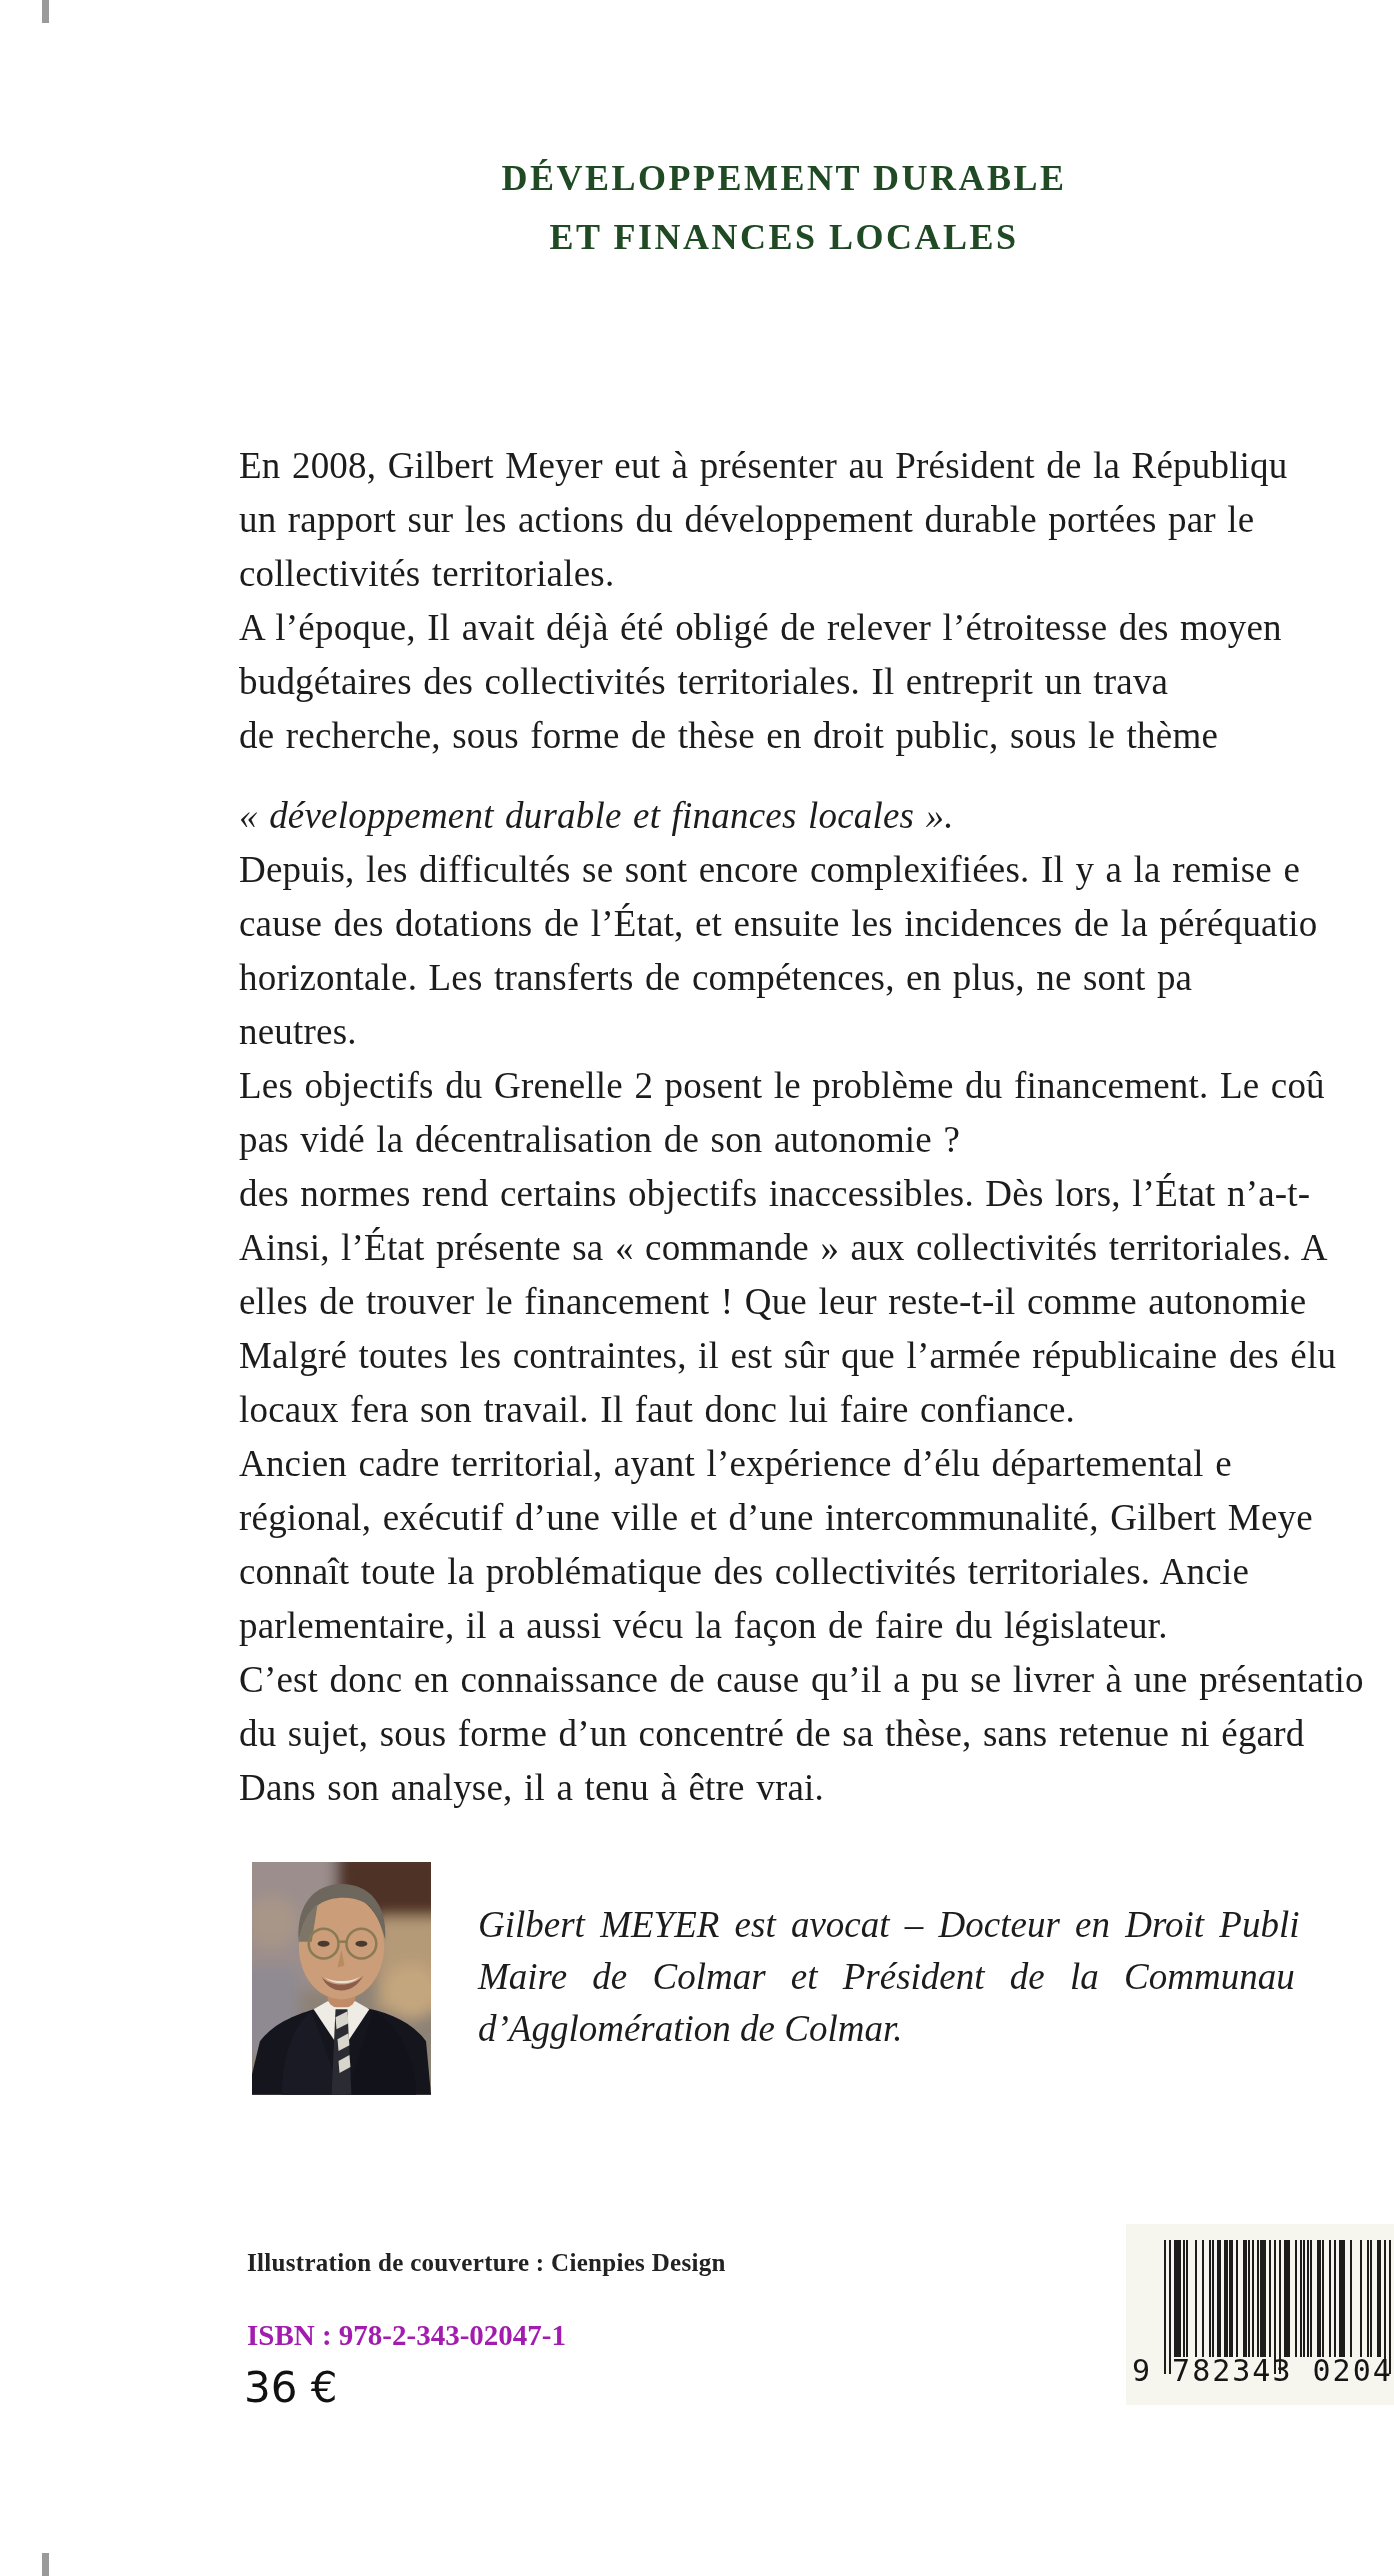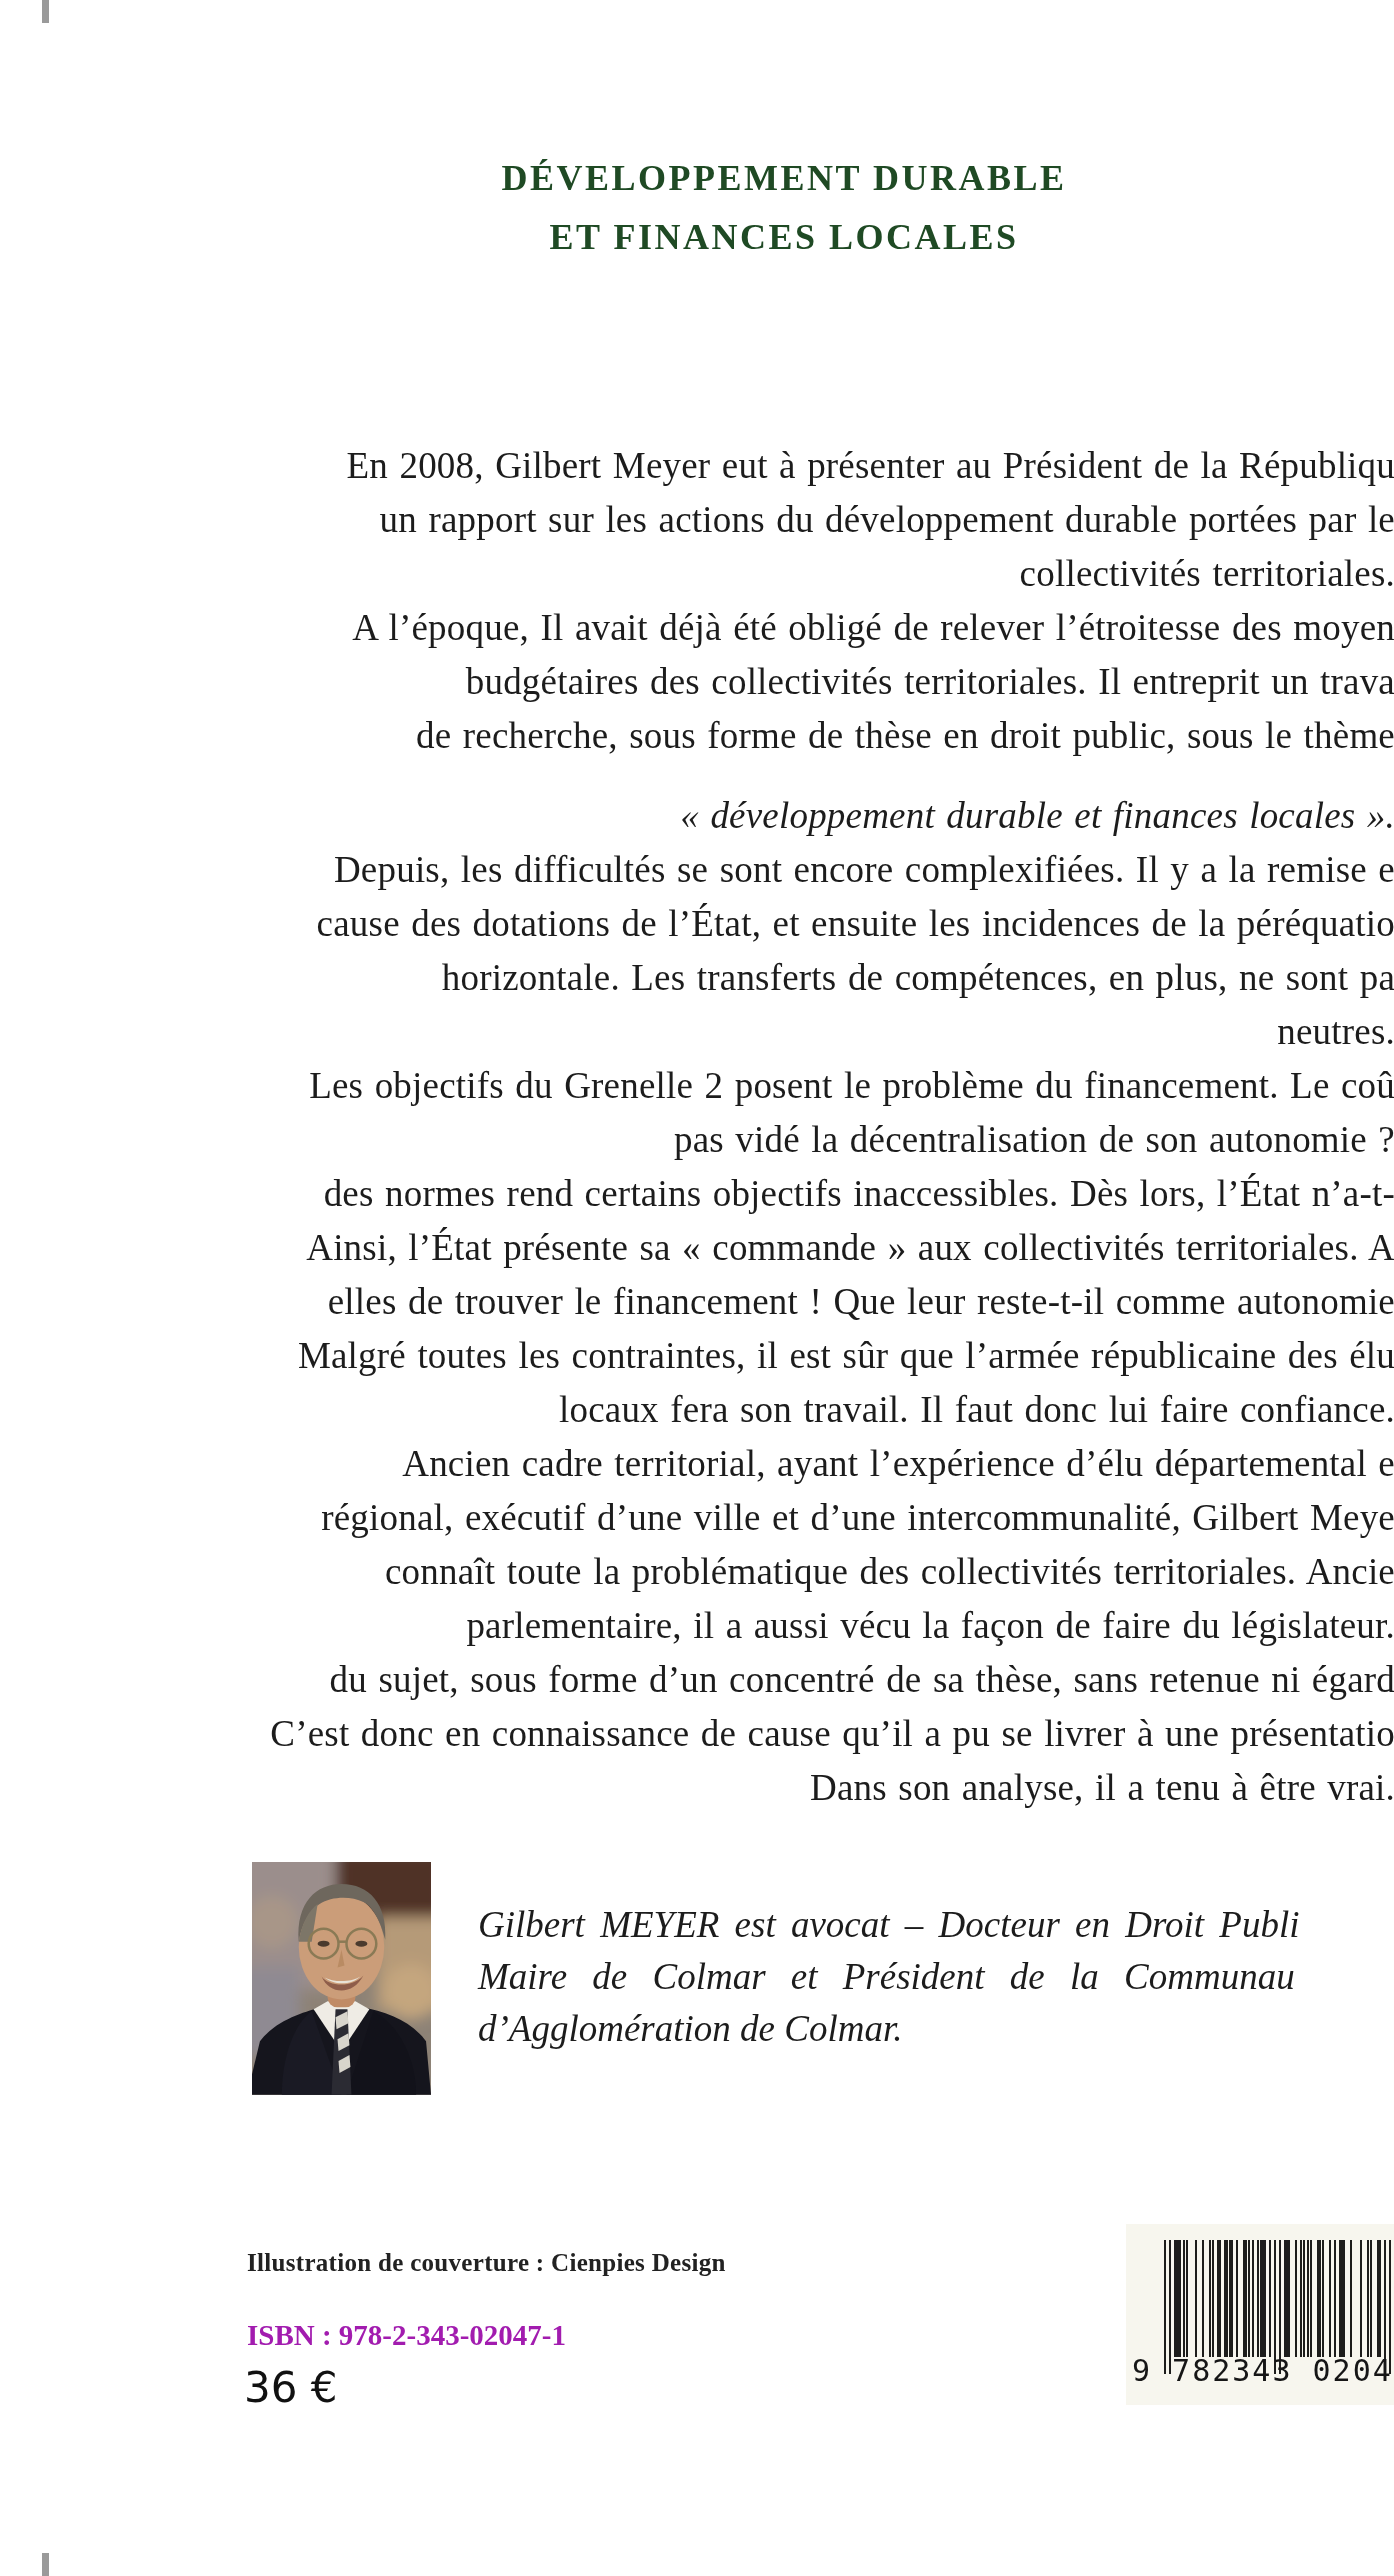--- a/index.html
+++ b/index.html
@@ -15,21 +15,21 @@
     position:absolute; left:189px; top:149px; width:1190px;
     text-align:center; color:#1f4a24; font-weight:bold;
     font-size:36px; line-height:59px; letter-spacing:2.5px;
   }
 
   #bodyText{
     position:absolute; left:239px; top:439px; width:1156px;
   }
   .bline{
     white-space:nowrap; line-height:54px; font-size:37px;
-    word-spacing:2px; letter-spacing:0.2px;text-align:right;
+    word-spacing:2px; letter-spacing:0.2px;
   }
   .bline.it{ font-style:italic;margin-top:26px; }
 
   #authorPhoto{
     position:absolute; left:252px; top:1862px; width:179px; height:233px;
     overflow:hidden;
   }
   #authorBio{
     position:absolute; left:478px; top:1899px; width:926px;
     font-style:italic; font-size:37px; line-height:52px;
@@ -93,22 +93,22 @@
       <div class="bline">pas vidé la décentralisation de son autonomie ?</div>
       <div class="bline">des normes rend certains objectifs inaccessibles. Dès lors, l’État n’a-t-</div>
       <div class="bline">Ainsi, l’État présente sa « commande » aux collectivités territoriales. A</div>
       <div class="bline">elles de trouver le financement ! Que leur reste-t-il comme autonomie</div>
       <div class="bline">Malgré toutes les contraintes, il est sûr que l’armée républicaine des élu</div>
       <div class="bline">locaux fera son travail. Il faut donc lui faire confiance.</div>
       <div class="bline">Ancien cadre territorial, ayant l’expérience d’élu départemental e</div>
       <div class="bline">régional, exécutif d’une ville et d’une intercommunalité, Gilbert Meye</div>
       <div class="bline">connaît toute la problématique des collectivités territoriales. Ancie</div>
       <div class="bline">parlementaire, il a aussi vécu la façon de faire du législateur.</div>
+      <div class="bline">C’est donc en connaissance de cause qu’il a pu se livrer à une présentatio</div>
       <div class="bline">du sujet, sous forme d’un concentré de sa thèse, sans retenue ni égard</div>
-      <div class="bline">C’est donc en connaissance de cause qu’il a pu se livrer à une présentatio</div>
       <div class="bline">Dans son analyse, il a tenu à être vrai.</div>
     </div>
 
   <div id="authorPhoto">
     <svg width="179" height="233" viewBox="0 0 180 234" xmlns="http://www.w3.org/2000/svg">
       <defs>
         <filter id="pblur" x="-30%" y="-30%" width="160%" height="160%">
           <feGaussianBlur stdDeviation="7"></feGaussianBlur>
         </filter>
       </defs>

